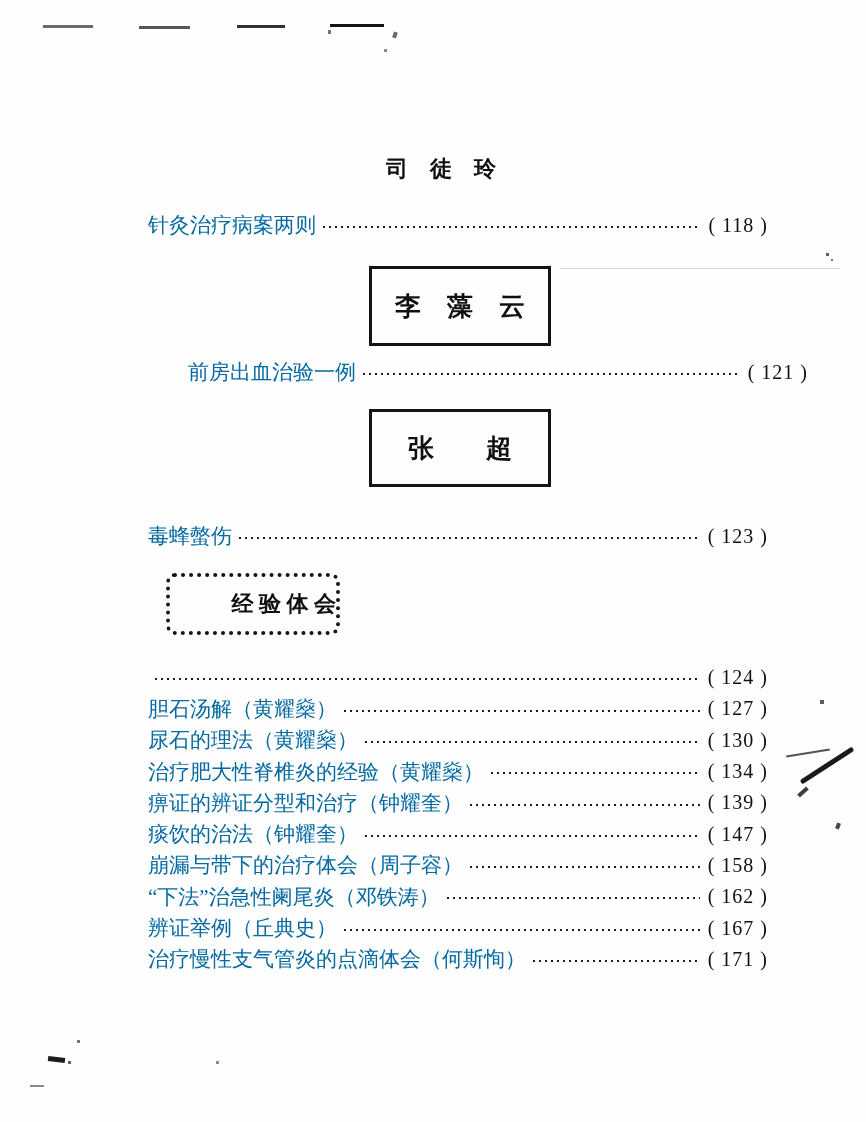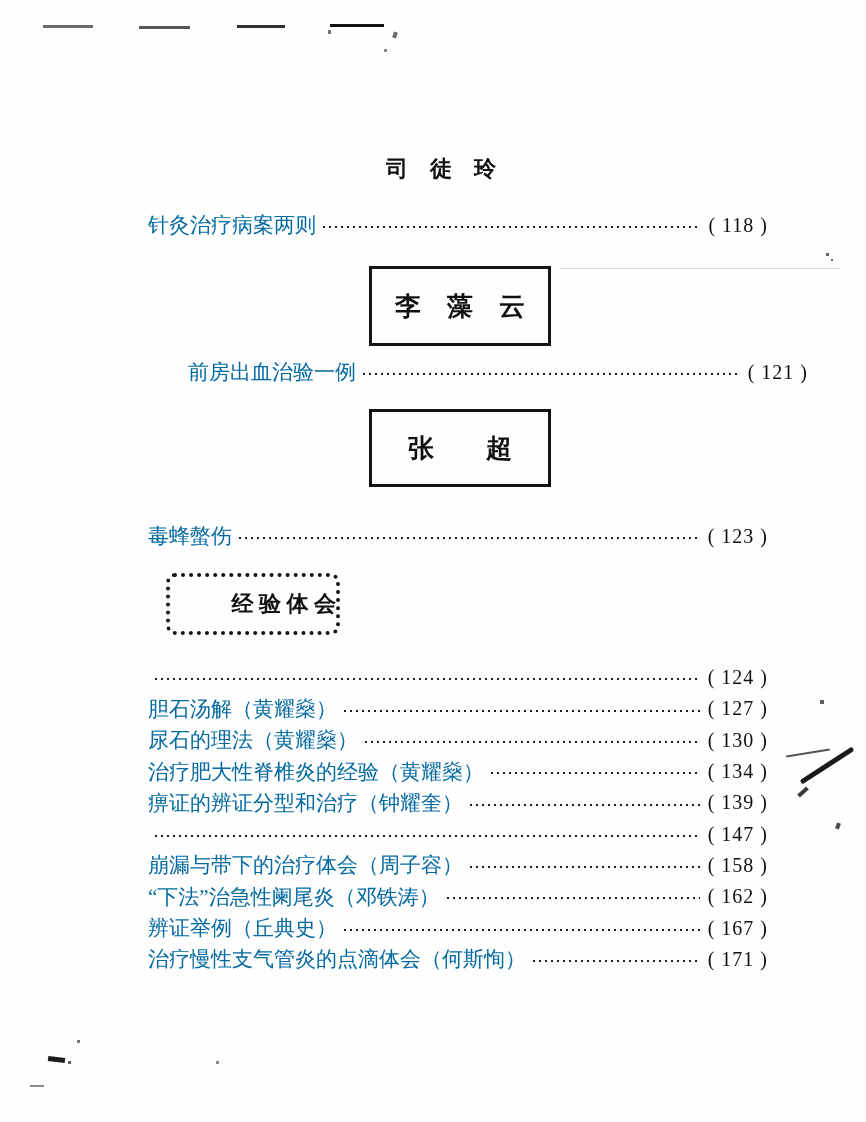--- a/index.html
+++ b/index.html
@@ -144,20 +144,21 @@
       <span class="title">治疗肥大性脊椎炎的经验（黄耀燊）</span>
       <span class="leader"></span>
       <span class="pageno">( 134 )</span>
     </div>
     <div class="toc-row">
       <span class="title">痹证的辨证分型和治疗（钟耀奎）</span>
       <span class="leader"></span>
       <span class="pageno">( 139 )</span>
     </div>
     <div class="toc-row">
+      <span class="title">痰饮的治法（钟耀奎）</span>
       <span class="leader"></span>
       <span class="pageno">( 147 )</span>
     </div>
     <div class="toc-row">
       <span class="title">崩漏与带下的治疗体会（周子容）</span>
       <span class="leader"></span>
       <span class="pageno">( 158 )</span>
     </div>
     <div class="toc-row">
       <span class="title">“下法”治急性阑尾炎（邓铁涛）</span>

